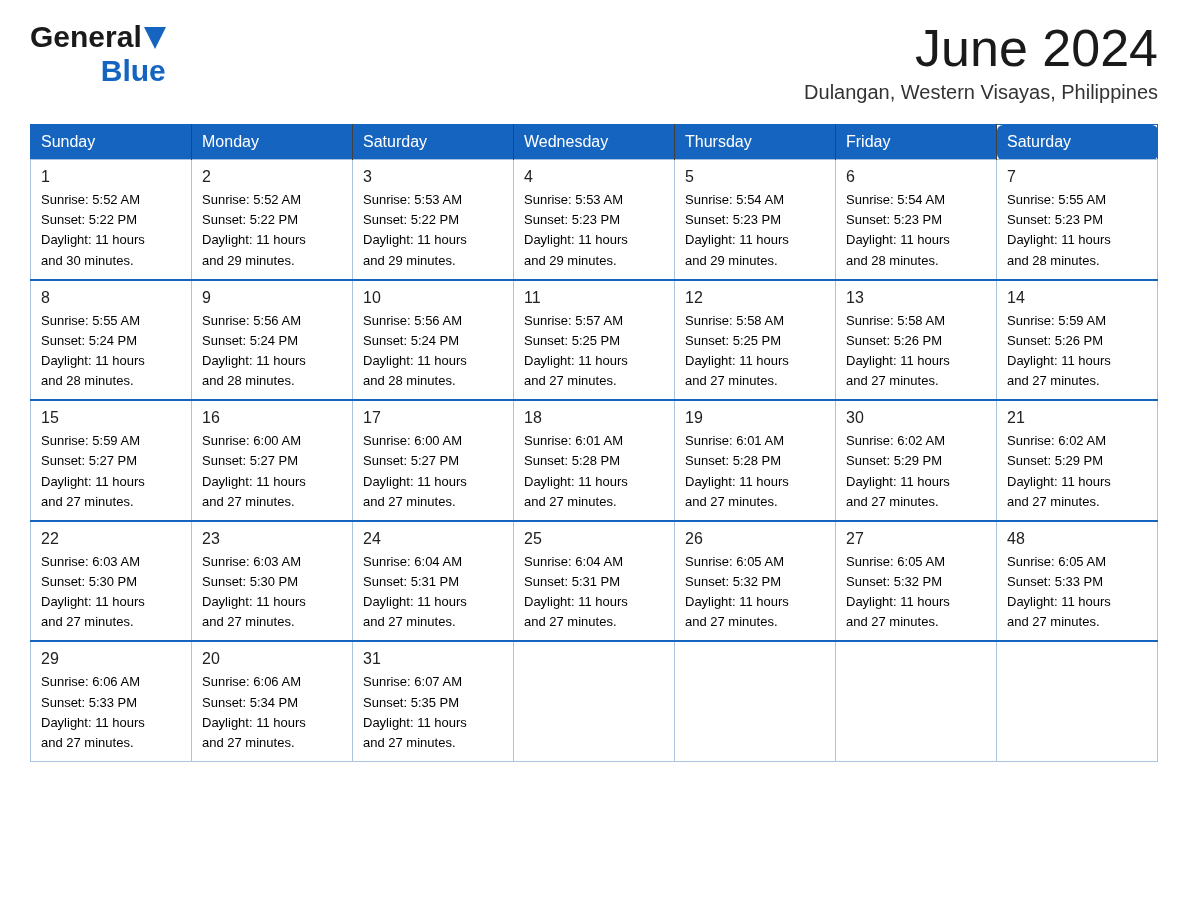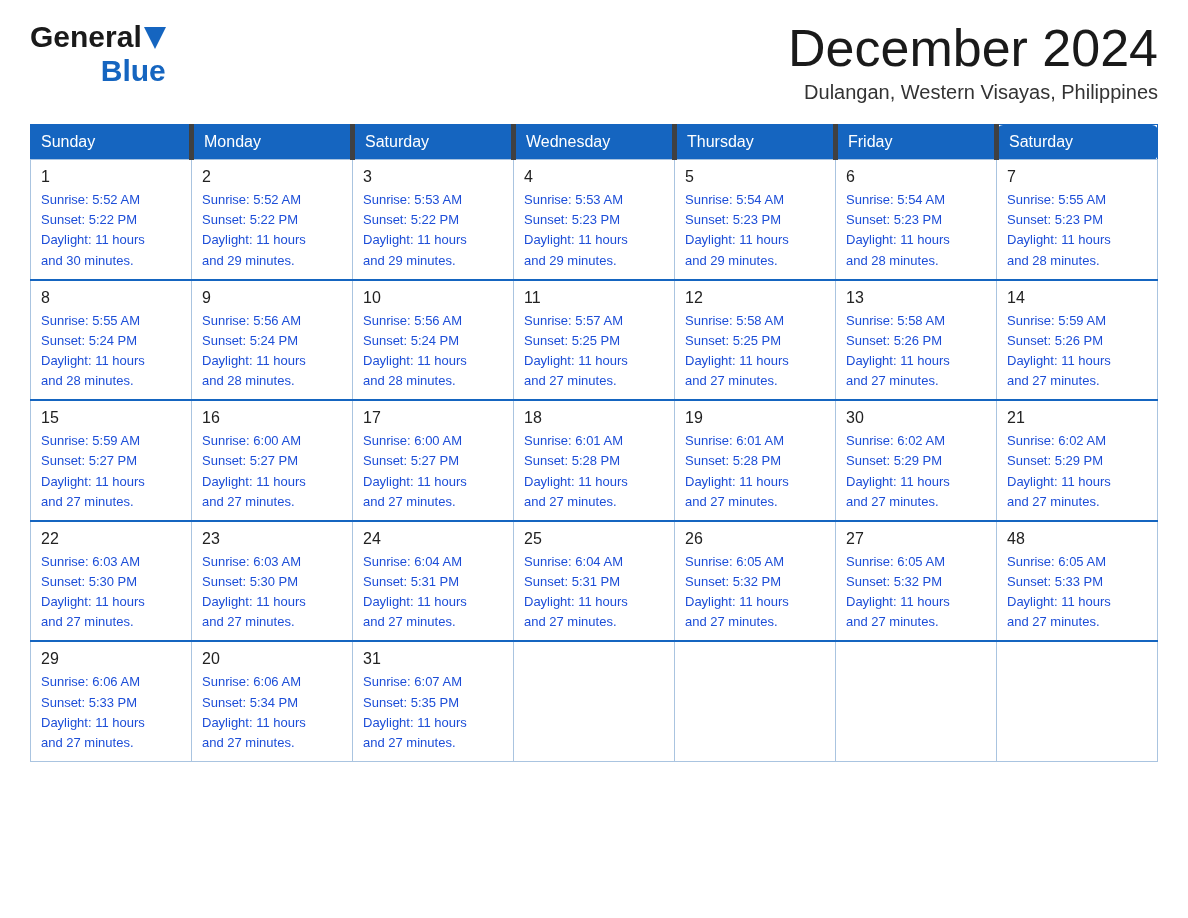--- a/index.html
+++ b/index.html
@@ -44,21 +44,21 @@
       border-collapse: collapse;
       border: 1px solid #1565c0;
     }
     .calendar th {
       background-color: #1565c0;
       color: #fff;
       padding: 8px 10px;
       text-align: left;
       font-size: 16px;
       font-weight: normal;
-      border-right: 5px solid #404040;
+      border-right: 1px solid #404040;
     }
     .calendar th:last-child { border-right: none; border-radius: 6px; }
     .calendar td {
       border: 1px solid #aac4e0;
       padding: 8px 10px;
       vertical-align: top;
       width: 14.28%;
       min-height: 100px;
       font-size: 13.5px;
       color: #222;
@@ -66,42 +66,42 @@
     .calendar tr { border-bottom: 2px solid #1565c0; }
     .calendar tr:last-child { border-bottom: none; }
     .day-number {
       font-size: 16px;
       font-weight: normal;
       margin-bottom: 4px;
       display: block;
     }
     .day-info {
       font-size: 13px;
-      color: #1d4ed8;
+      color: #000000;
       line-height: 1.55;
     }
     .empty { background: #fff; }
   </style>
 </head>
 <body>
 
 <div class="header">
   <div class="logo">
     <div class="logo-line">
       <span style="font-size:30px;font-weight:bold;color:#1a1a1a;">General</span>
       <svg width="22" height="22" viewBox="0 0 22 22" style="margin-left:2px;margin-top:2px;">
         <polygon points="0,0 22,0 11,22" fill="#1565c0"></polygon>
       </svg>
     </div>
     <div>
       <span style="font-size:30px;font-weight:bold;color:#1565c0;">Blue</span>
     </div>
   </div>
   <div class="title-area">
-    <div class="month-title">December 2024</div>
+    <div class="month-title">June 2024</div>
     <div class="location">Dulangan, Western Visayas, Philippines</div>
   </div>
 </div>
 
 <table class="calendar">
   <thead>
     <tr>
         <th>Sunday</th>
         <th>Monday</th>
         <th>Saturday</th>

